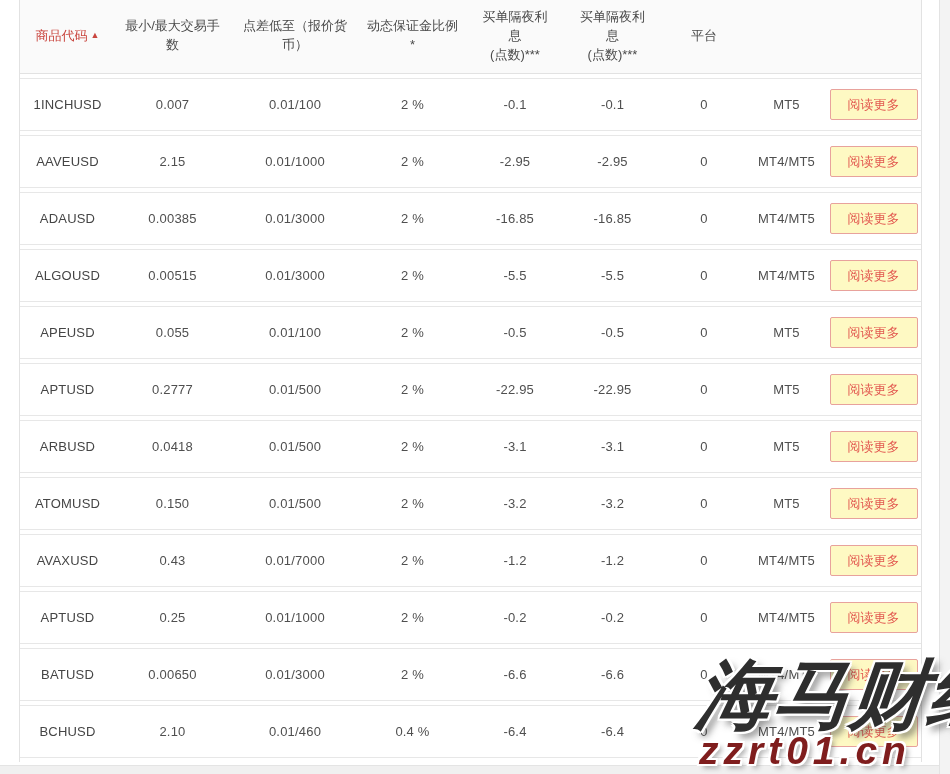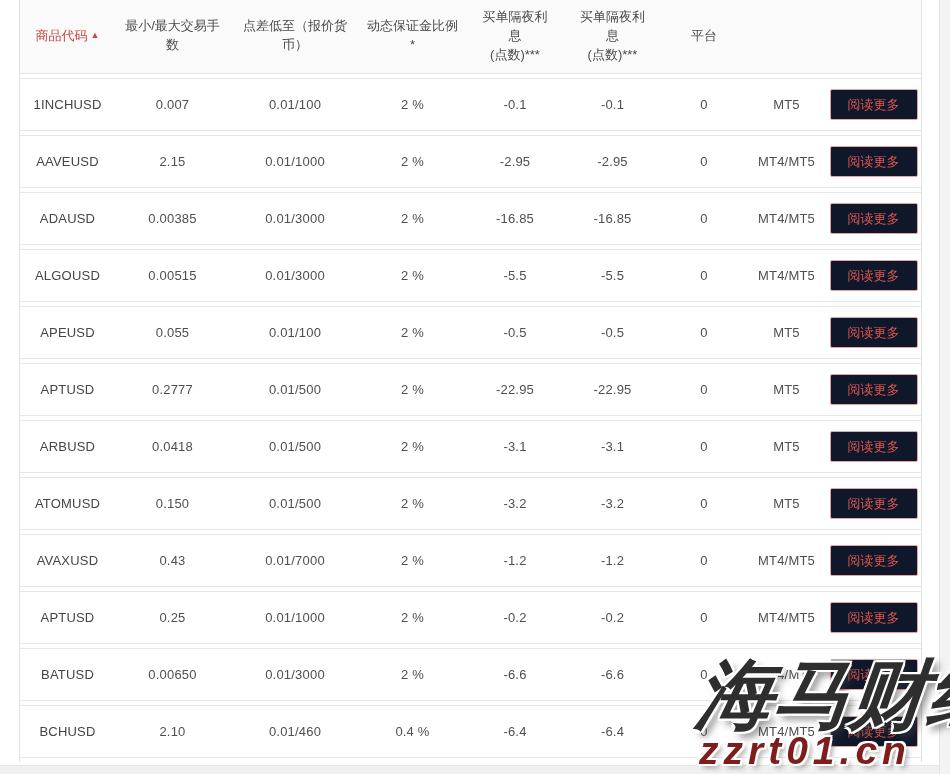--- a/index.html
+++ b/index.html
@@ -58,21 +58,21 @@
   }
   .td {
     text-align: center;
     font-size: 13px;
     color: #4f4f4f;
     letter-spacing: 0.2px;
   }
   .td.code { color: #454545; }
   .btn-read-more {
     display: inline-block;
-    background: #0f172a;
+    background: #fef9c3;
     border: 1px solid #e8a29c;
     border-radius: 2px;
     color: #e2574f;
     font-size: 13px;
     font-family: inherit;
     padding: 8px 17px;
     cursor: pointer;
     line-height: 1;
   }
   .td.action { text-align: center; }

